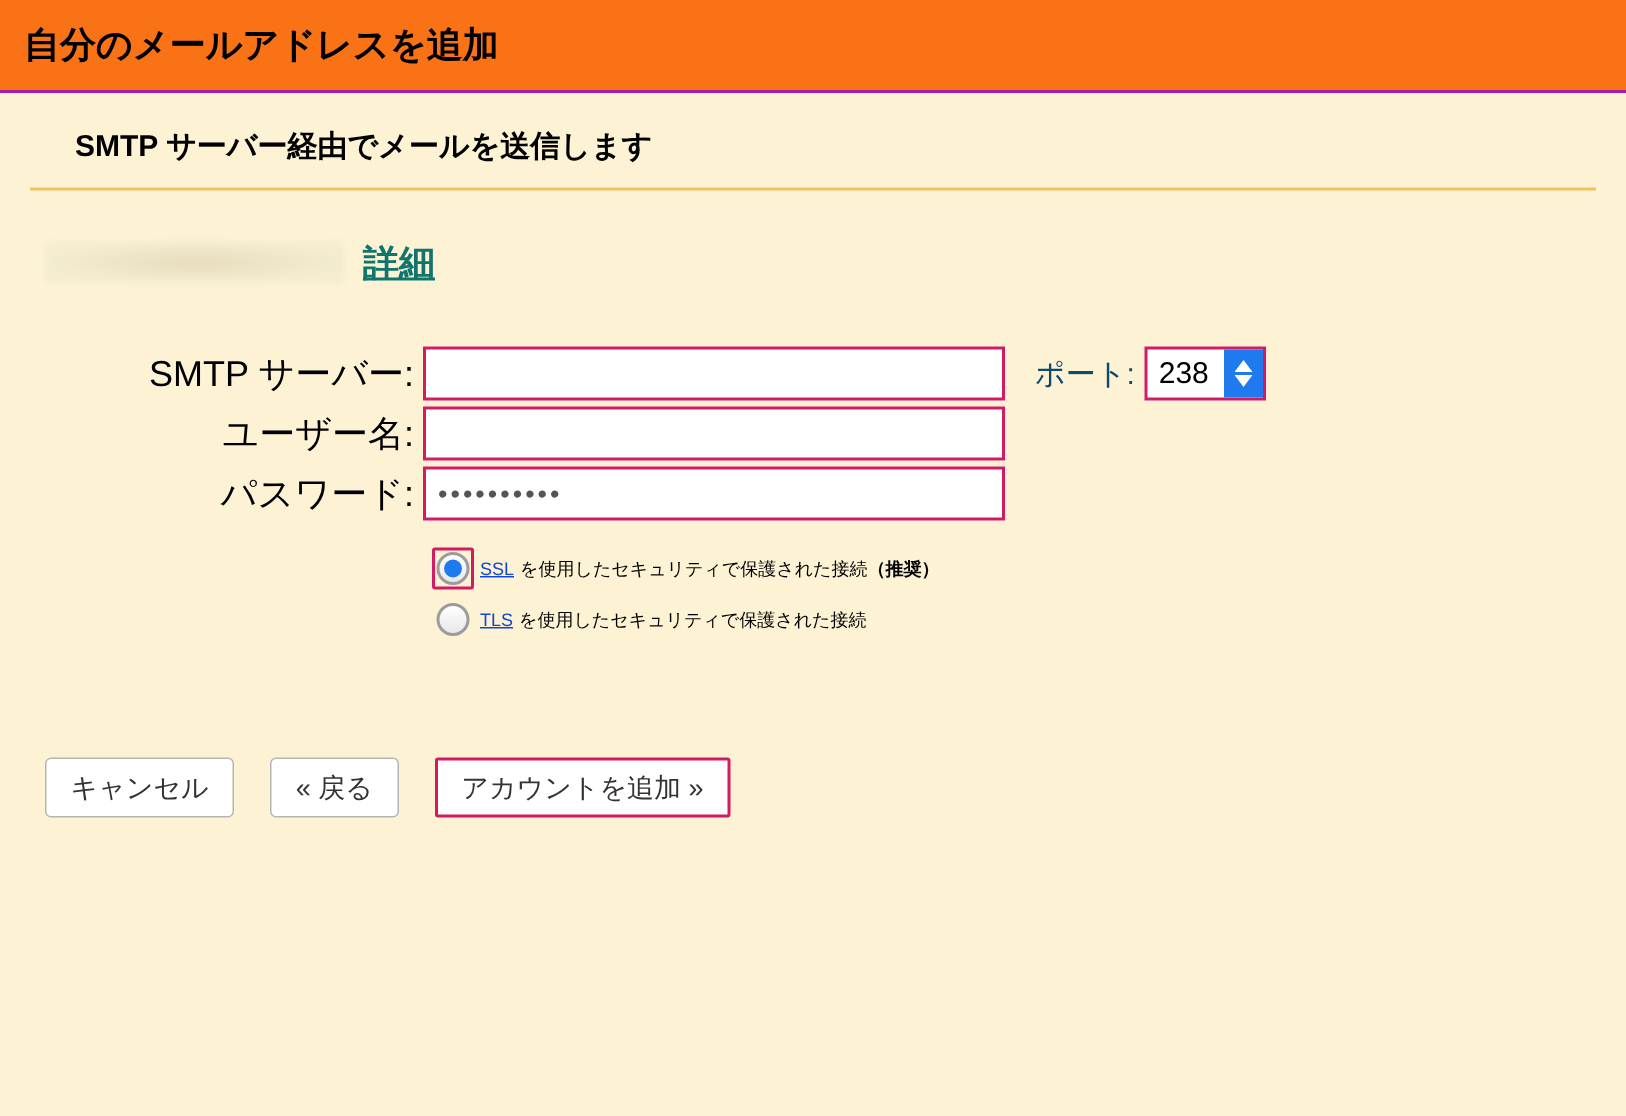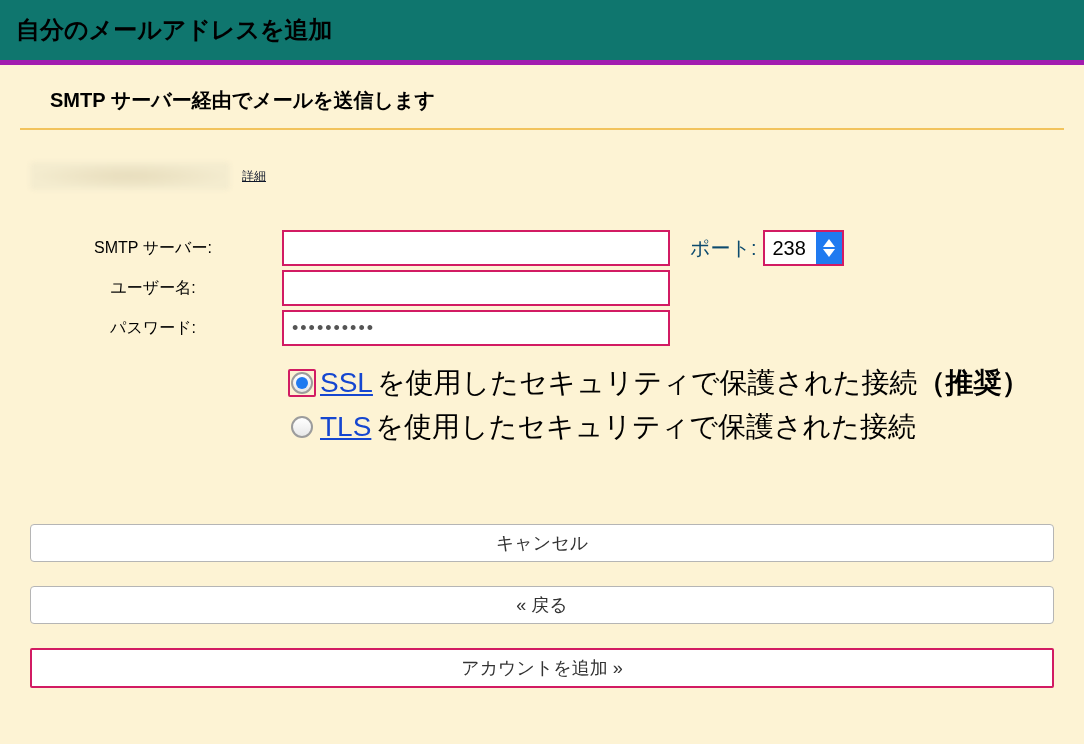--- a/index.html
+++ b/index.html
@@ -5,26 +5,26 @@
   * { box-sizing: border-box; }
   html, body { margin: 0; padding: 0; }
   body {
     font-family: Arial, "Hiragino Kaku Gothic Pro", Meiryo, sans-serif;
     background: #fff;
     width: 1084px;
     height: 744px;
     overflow: hidden;
   }
   .titlebar {
-    background: #0f766e;
+    background: #f97316;
     padding: 14px 16px;
     font-size: 24px;
     font-weight: bold;
     color: #000;
-    border-bottom: 5px solid #a21caf;
+    border-bottom: 2px solid #a21caf;
   }
   .content {
     background: #fdf3d4;
     height: calc(744px - 60px);
     padding: 0;
   }
   .subheader {
     font-size: 20px;
     font-weight: bold;
     color: #000;
@@ -45,38 +45,39 @@
     filter: blur(2px);
     border-radius: 4px;
     margin-right: 8px;
   }
   .desctext {
     font-size: 20px;
     color: #000;
     white-space: nowrap;
   }
   .detaillink {
-    color: #0f172a;
+    color: #0f766e;
     text-decoration: underline;
-    font-size: 12px;
+    font-size: 24px;
     cursor: pointer;
     margin-left: 4px;
+    font-weight: bold;
   }
   .formarea {
     padding: 30px 30px 0 30px;
   }
   .row {
     display: flex;
     align-items: center;
     margin-bottom: 4px;
   }
   .lbl {
     width: 252px;
-    text-align: center;
-    font-size: 16px;
+    text-align: right;
+    font-size: 24px;
     color: #000;
     padding-right: 6px;
     white-space: nowrap;
   }
   .inp {
     border: 2px solid #d21b63;
     height: 36px;
     font-size: 18px;
     padding: 4px 8px;
     background: #fff;
@@ -119,21 +120,21 @@
   }
   .port-btn svg { display: block; }
   .radiogroup {
     margin-top: 18px;
     margin-left: 258px;
   }
   .radiorow {
     display: flex;
     align-items: center;
     margin-bottom: 6px;
-    font-size: 28px;
+    font-size: 12px;
   }
   .radio-outer {
     width: 28px;
     height: 28px;
     margin-right: 4px;
     display: inline-flex;
     align-items: center;
     justify-content: center;
   }
   .radio-outer.hl {
@@ -161,21 +162,20 @@
     text-decoration: underline;
     cursor: pointer;
     margin-right: 4px;
   }
   .recommend { font-weight: bold; }
   .btnrow {
     display: flex;
     justify-content: flex-start;
     gap: 24px;
     margin-top: 78px;
-    flex-direction: column;
   }
   .btn {
     background: #fff;
     border: 1px solid #b5b5b5;
     border-radius: 4px;
     font-size: 18px;
     padding: 6px 16px;
     cursor: pointer;
     color: #333;
   }

